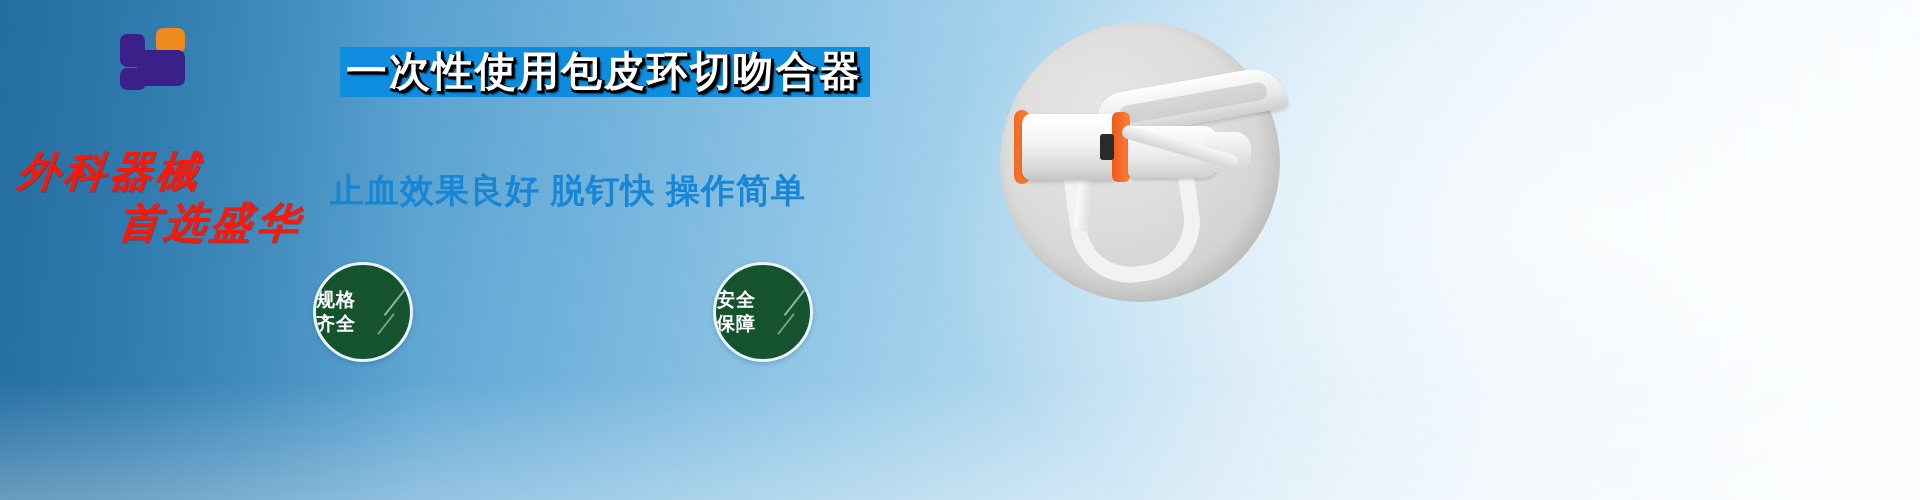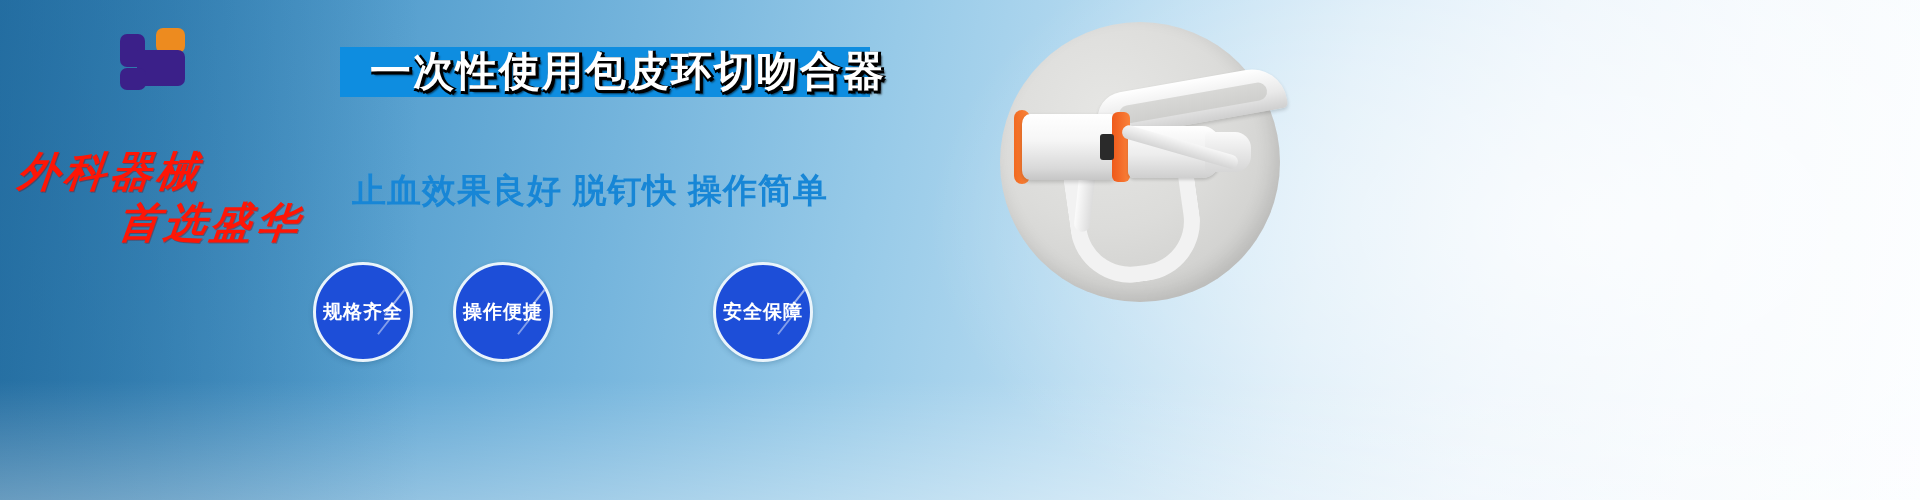--- a/index.html
+++ b/index.html
@@ -124,41 +124,41 @@
     top: 47px;
     width: 530px;
     height: 50px;
     background: #0e8de0;
   }
   .title-text {
     position: absolute;
     left: 346px;
     top: 42px;
     width: 540px;
-    text-align: right;
+    text-align: left;
     font-size: 41px;
     font-weight: 700;
     letter-spacing: 2px;
     color: #ffffff;
     line-height: 58px;
     white-space: nowrap;
     text-shadow:
       3px 3px 0 #000000,
       3px 0 0 #000000,
       0 3px 0 #000000,
       4px 4px 2px rgba(0,0,0,0.6);
   }
 
   
   .subtitle {
     position: absolute;
     left: 330px;
     top: 168px;
     width: 520px;
-    text-align: center;
+    text-align: left;
     font-size: 34px;
     font-weight: 700;
     letter-spacing: 1px;
     color: #1786d6;
     white-space: nowrap;
   }
 
   
   .circles {
     position: absolute;
@@ -166,26 +166,25 @@
     top: 262px;
     width: 560px;
     height: 100px;
   }
   .circle {
     position: absolute;
     top: 0;
     width: 94px;
     height: 94px;
     border-radius: 50%;
-    background: #1d4ed8;
+    background: #14532d;
     border: 3px solid #eaf4fb;
     box-shadow: 0 2px 5px rgba(20,70,110,0.25);
     display: flex;
-    flex-direction: row;
-    align-items: center;
+    flex-direction: column;
     justify-content: center;
     overflow: hidden;
   }
   .circle .slash {
     position: absolute;
     right: 14px;
     top: 20px;
     width: 2px;
     height: 34px;
     background: rgba(255,255,255,0.55);
@@ -373,26 +372,20 @@
   <div class="title-text">一次性使用包皮环切吻合器</div>
 
   <div class="subtitle">止血效果良好 脱钉快 操作简单</div>
 
   <div class="circles">
     <div class="circle c0">
       <div class="slash"></div>
       <div class="slash2"></div>
       <span>规格</span>
       <span>齐全</span>
-    </div>
-    <div class="circle c1">
-      <div class="slash"></div>
-      <div class="slash2"></div>
-      <span>操作</span>
-      <span>便捷</span>
     </div>
     <div class="circle c3">
       <div class="slash"></div>
       <div class="slash2"></div>
       <span>安全</span>
       <span>保障</span>
     </div>
   </div>
 
   <div class="photo-disc"></div>

